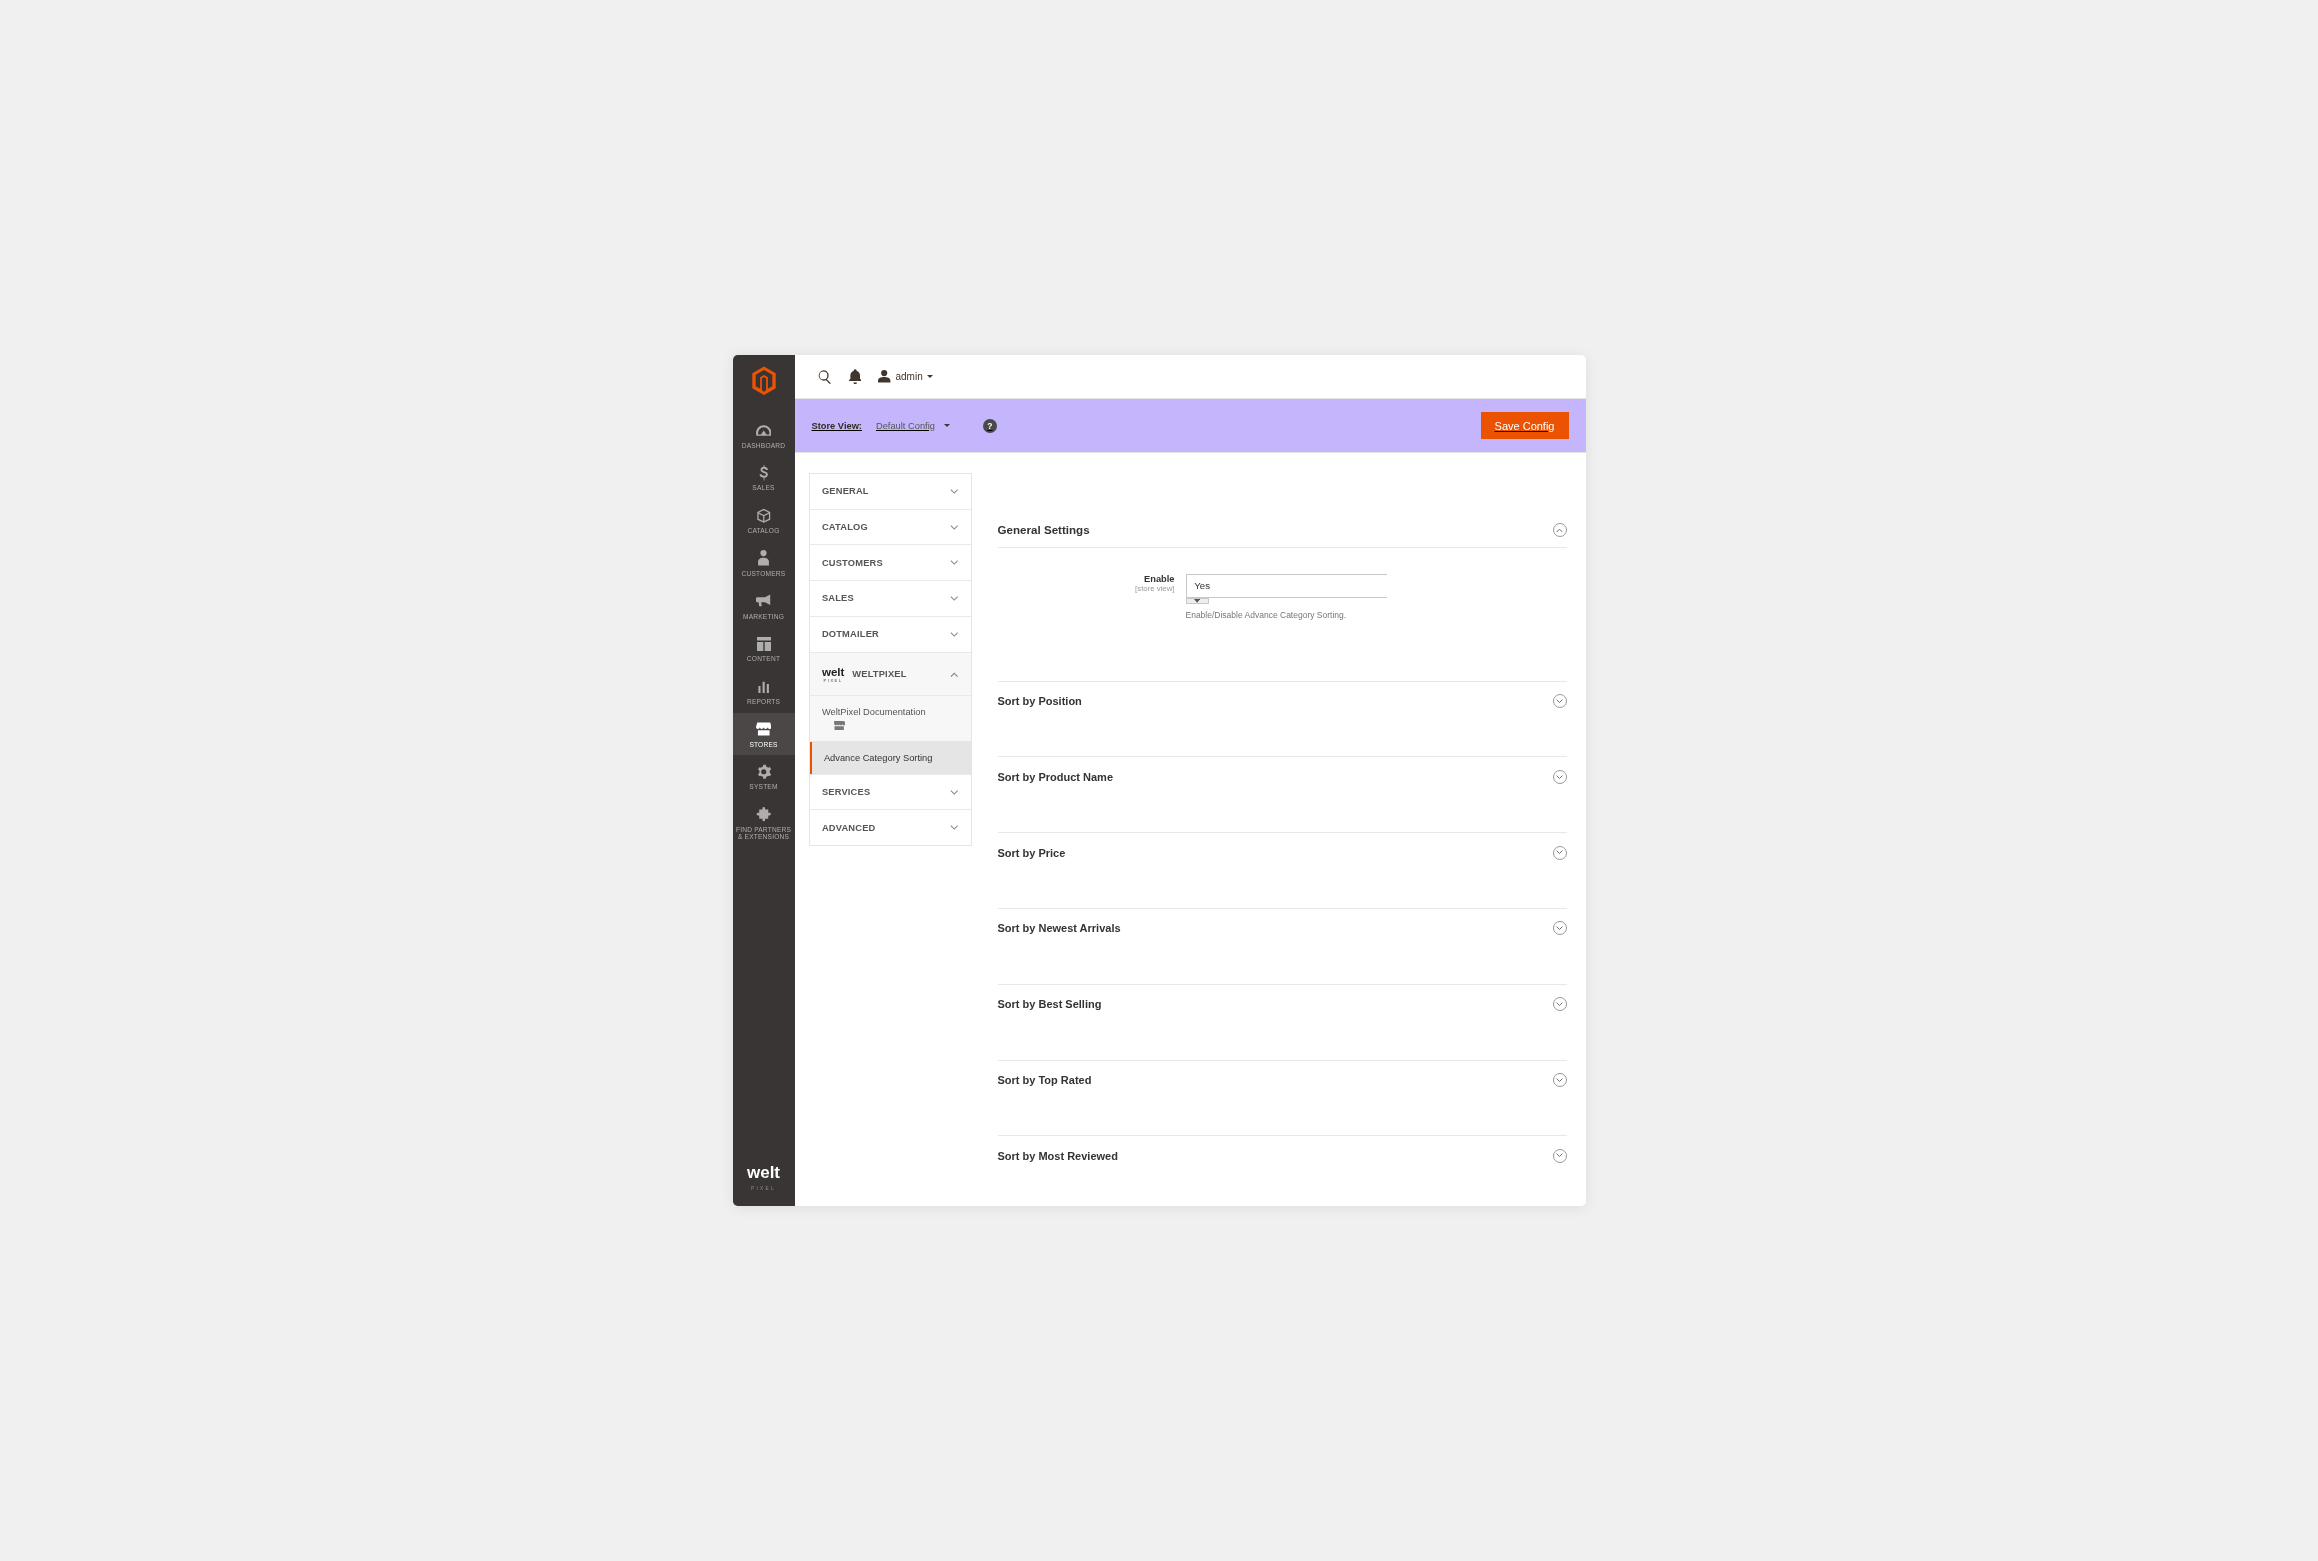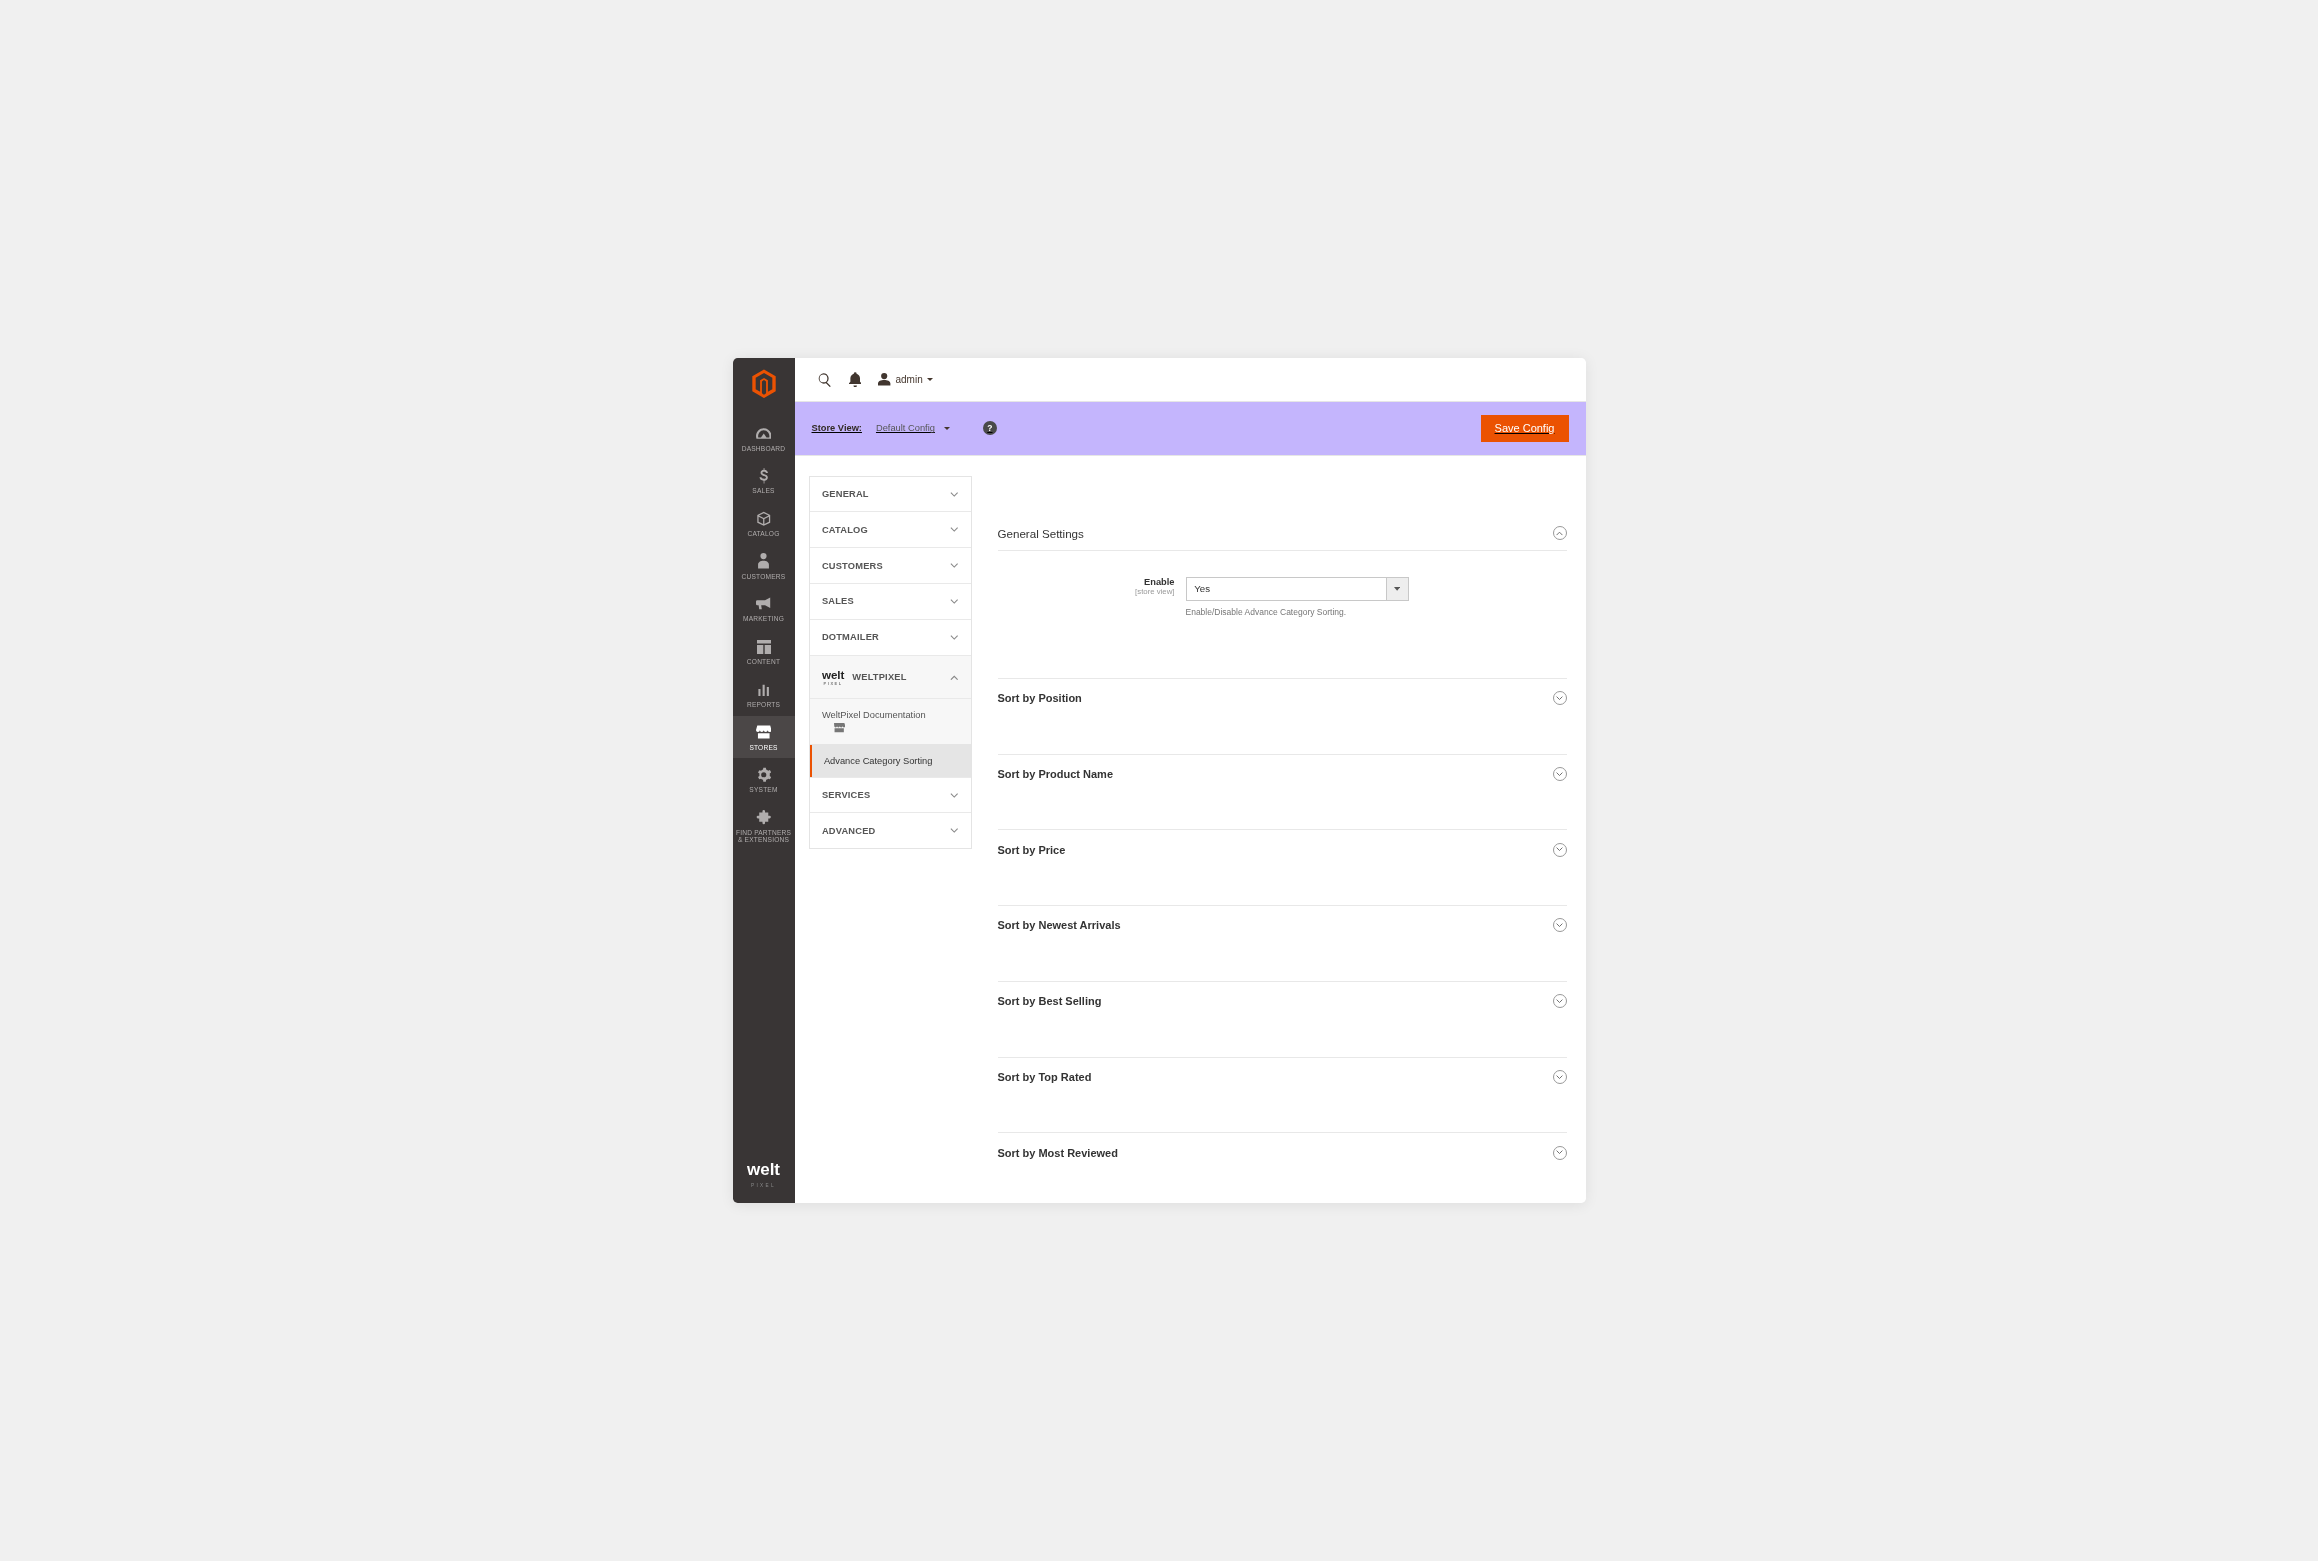--- a/index.html
+++ b/index.html
@@ -166,24 +166,23 @@
   border-left: 2.3px solid #eb5202;
   color:#333;
 }
 .subitem-sep { height:0.8px; background:#e5e5e5; }
 .main {
   flex:1;
   min-width:0;
 }
 .section-head {
   display:flex;
-  align-items:center;
   justify-content:space-between;
   font-size:11.6px;
-  font-weight:400;
+  font-weight:700;
   color:#333;
   padding: 4.7px 0 9.3px;
   margin-top: 46px;
 }
 .sec-divider { height:0.8px; background:#e8e8e8; margin-bottom: 11px;}
 .circle-btn {
   width:14px;height:14px;border:0.8px solid #999;border-radius:50%;
   display:flex;align-items:center;justify-content:center;cursor:pointer;
 }
 .field-row {
@@ -193,22 +192,23 @@
 }
 .field-label-col {
   width: 188px;
   text-align:right;
   padding-right: 11px;
 }
 .field-label { font-size:9.3px; font-weight:700; color:#333;}
 .field-scope { font-size:7.8px; color:#999; }
 .field-input-col { flex:0 0 auto; }
 .select {
-  width: 223px;
+  width: 201px;
   display:flex;
+  flex-direction:column;
 }
 .select-val {
   flex:1;
   border:0.8px solid #c8c8c8;
   border-right:none;
   padding: 5.4px 7.8px;
   font-size:9.7px;
   color:#333;
   background:#fff;
 }

